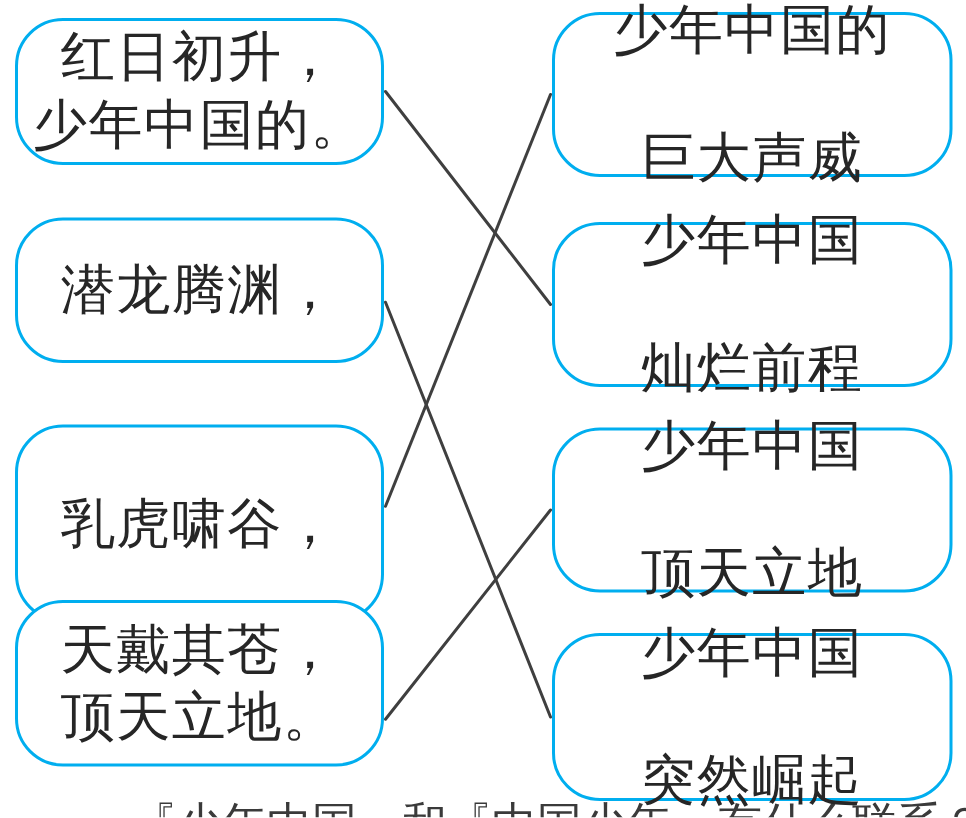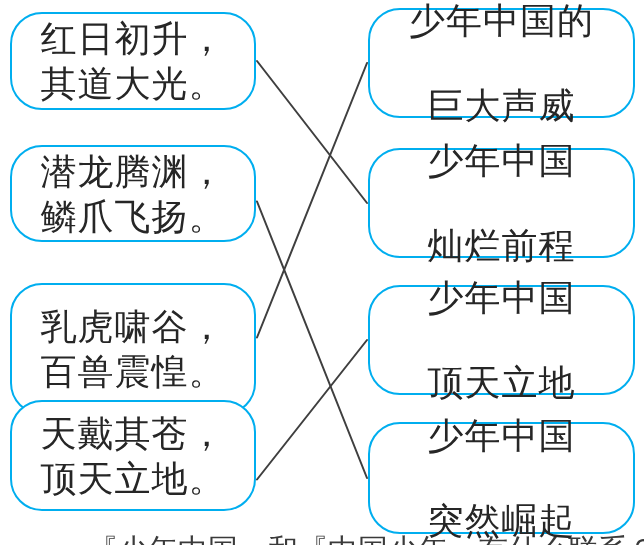--- a/index.html
+++ b/index.html
@@ -77,29 +77,27 @@
 
   <svg id="connectors" class="connector-svg" viewBox="0 0 644 545" xmlns="http://www.w3.org/2000/svg">
       <line x1="257" y1="61" x2="367" y2="203" stroke="#3F3F3F" stroke-width="2" stroke-linecap="round"></line>
       <line x1="257" y1="201.5" x2="367" y2="478" stroke="#3F3F3F" stroke-width="2" stroke-linecap="round"></line>
       <line x1="257" y1="337.5" x2="367" y2="63" stroke="#3F3F3F" stroke-width="2" stroke-linecap="round"></line>
       <line x1="257" y1="479.5" x2="367" y2="340" stroke="#3F3F3F" stroke-width="2" stroke-linecap="round"></line>
     </svg>
 
   <div class="box box-l box-l1">
     <span class="bline">红日初升，</span>
-    <span class="bline">其道大光。</span>
+    <span class="bline">少年中国的。</span>
   </div>
   <div class="box box-l box-l2">
     <span class="bline">潜龙腾渊，</span>
-    <span class="bline">鳞爪飞扬。</span>
   </div>
   <div class="box box-l box-l3">
     <span class="bline">乳虎啸谷，</span>
-    <span class="bline">百兽震惶。</span>
   </div>
   <div class="box box-l box-l4">
     <span class="bline">天戴其苍，</span>
     <span class="bline">顶天立地。</span>
   </div>
 
   <div class="box box-r box-r1">
     <span class="bline">少年中国的</span>
     <span class="bline">巨大声威</span>
   </div>

